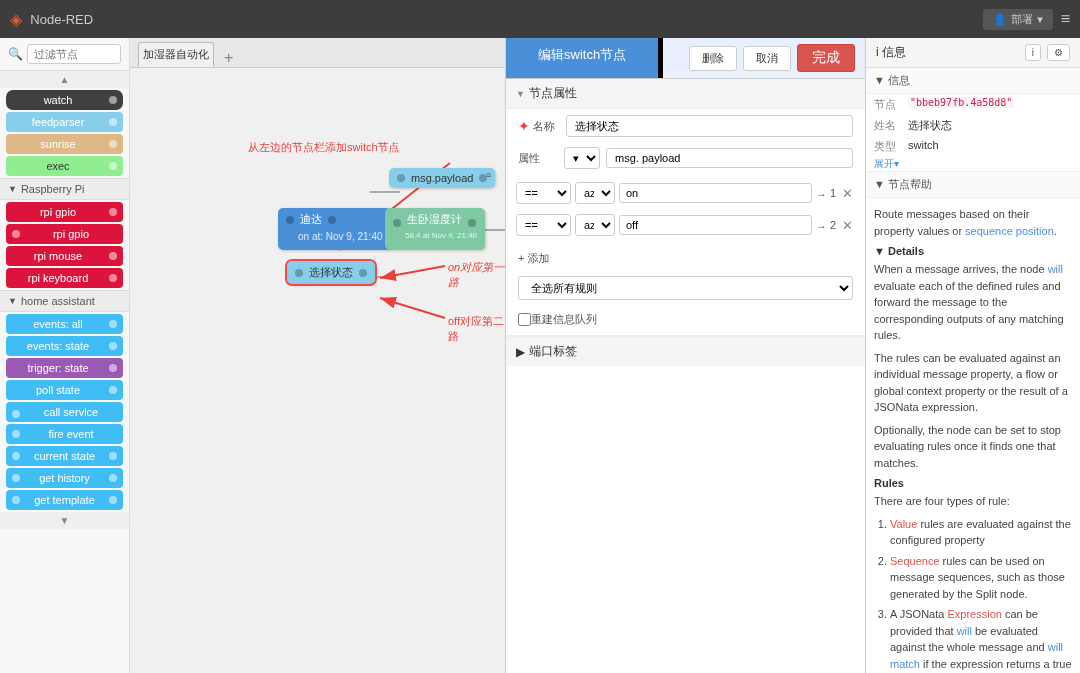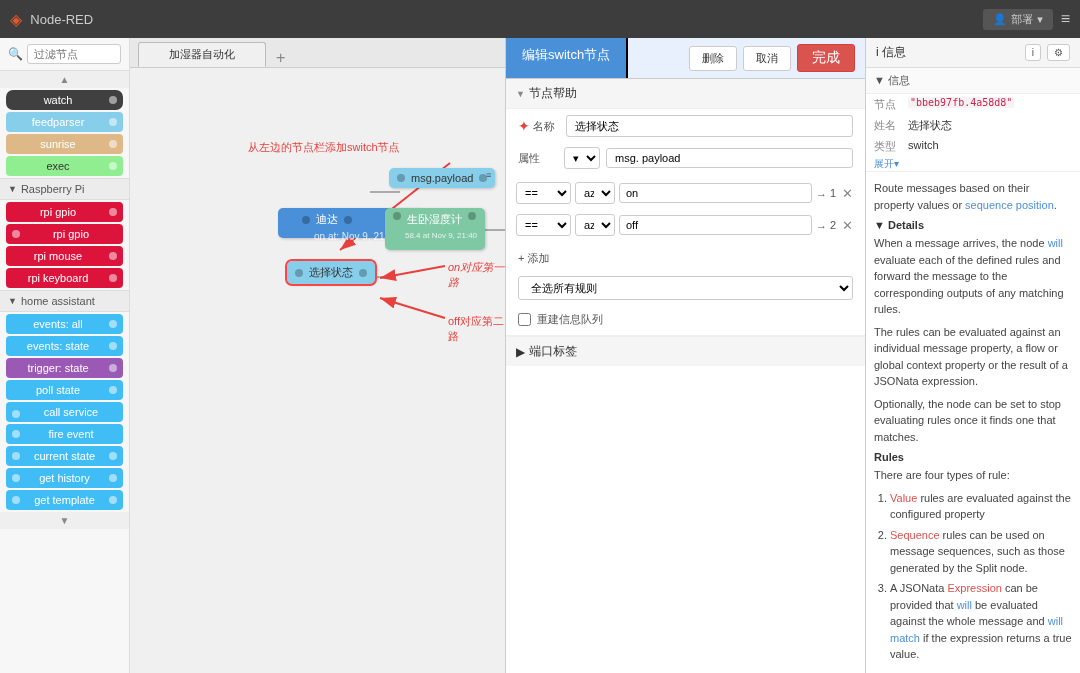--- a/index.html
+++ b/index.html
@@ -100,21 +100,21 @@
     #canvas-tabs {
       height: 30px;
       background: #e8e8e8;
       border-bottom: 1px solid #ccc;
       display: flex;
       align-items: flex-end;
       padding: 0 8px;
       gap: 2px;
     }
     .canvas-tab {
-      padding: 4px 30px;
+      padding: 4px 4px;
       background: #d0d0d0;
       border: 1px solid #bbb;
       border-bottom: none;
       border-radius: 3px 3px 0 0;
       font-size: 11px;
       cursor: pointer;
       color: #555;
     }
     .canvas-tab.active { background: #f0f0f0; border-bottom: 1px solid #f0f0f0; color: #333; }
 
@@ -165,24 +165,24 @@
     #edit-panel-header {
       background: #e8f0fe;
       padding: 0 0 0 0;
       border-bottom: 1px solid #ccc;
       display: flex;
       align-items: stretch;
     }
     .edit-panel-title-tab {
       background: #4a90d9;
       color: #fff;
-      padding: 8px 16px;
+      padding: 8px 32px;
       font-size: 13px;
       font-weight: 500;
-      border-right: 2px solid #000000;
+      border-right: 5px solid #000000;
     }
     .edit-panel-actions {
       display: flex;
       align-items: center;
       gap: 6px;
       padding: 6px 10px;
       margin-left: auto;
     }
     .btn-delete {
       background: #fff;
@@ -344,21 +344,21 @@
     .select-all-select {
       width: 100%;
       border: 1px solid #ccc;
       border-radius: 3px;
       padding: 4px 8px;
       font-size: 11px;
       background: #fff;
     }
     .rebuild-checkbox-row {
       padding: 4px 12px 8px 12px;
-      display: flex; align-items: center; gap: 6px; font-size: 11px; color: #555;
+      display: flex; align-items: center; font-size: 11px; color: #555;
     }
 
     
     .port-tags-section {
       border-top: 1px solid #eee;
     }
     .port-tags-header {
       display: flex;
       align-items: center;
       padding: 6px 10px;
@@ -588,31 +588,31 @@
         <line x1="315" y1="250" x2="250" y2="230" stroke="#e8403c" stroke-width="2" marker-end="url(#arrowhead)"></line>
       </svg>
 
       <div class="flow-node" style="background:#87CEEB; left:259px; top:100px; color:#333;">
         <div class="port-left"></div>
         <div class="node-text">msg.payload</div>
         <div class="port-right"></div>
         <span style="position:absolute;top:2px;right:4px;font-size:9px;color:#555;">≡</span>
       </div>
 
-      <div class="flow-node" style="background:#4a90d9; left:148px; top:140px; flex-direction:column; align-items:flex-start; padding:4px 24px; height:30px;">
+      <div class="flow-node" style="background:#4a90d9; left:148px; top:140px; flex-direction:column; align-items:flex-start; padding:4px 8px; height:42px;">
         <div style="display:flex;align-items:center;gap:4px;width:100%;">
           <div class="port-left"></div>
           <span style="font-size:11px;">迪达</span>
           <div class="port-right"></div>
         </div>
         <div style="font-size:10px;color:rgba(255,255,255,0.8);padding-left:12px;">on at: Nov 9, 21:40</div>
       </div>
 
       <div class="flow-node" style="background:#7EC8A4; left:255px; top:140px; flex-direction:column; align-items:flex-start; padding:4px 8px; height:42px; width:100px;">
-        <div style="display:flex;align-items:flex-start;gap:4px;width:100%;">
+        <div style="display:flex;align-items:flex-end;gap:4px;width:100%;">
           <div class="port-left"></div>
           <span style="font-size:11px;">生卧湿度计</span>
           <div class="port-right"></div>
         </div>
         <div style="font-size:8px;color:rgba(255,255,255,0.8);padding-left:12px;">58.4 at Nov 9, 21:40</div>
       </div>
 
       <div class="flow-node selected" style="background:#87CEEB; left:157px; top:193px; color:#333;">
         <div class="port-left"></div>
         <div class="node-text">选择状态</div>
@@ -631,21 +631,21 @@
       <div class="edit-panel-actions">
         <button class="btn-delete">删除</button>
         <button class="btn-cancel">取消</button>
         <button class="btn-done">完成</button>
       </div>
     </div>
 
     <div class="edit-section">
       <div class="edit-section-header">
         <span class="arrow">▼</span>
-        <span>节点帮助</span>
+        <span>节点属性</span>
       </div>
 
       <div class="edit-field-row">
         <div class="edit-field-label">
           <span class="bullet">✦</span>
           <span>名称</span>
         </div>
         <input class="edit-field-input" value="选择状态" style="flex: 1 1 0%;">
       </div>
 
@@ -728,20 +728,23 @@
         <span class="info-val">选择状态</span>
       </div>
       <div class="info-row">
         <span class="info-key">类型</span>
         <span class="info-val">switch</span>
       </div>
       <span class="expand-link">展开▾</span>
     </div>
 
     <div class="info-section">
+      <div class="info-section-header">
+        <span>▼ 节点帮助</span>
+      </div>
       <div class="help-section">
         <p>Route messages based on their property values or <span class="highlight-blue">sequence position</span>.</p>
         <h4>▼ Details</h4>
         <p>When a message arrives, the node <span class="highlight-blue">will</span> evaluate each of the defined rules and forward the message to the corresponding outputs of any matching rules.</p>
         <p>The rules can be evaluated against an individual message property, a flow or global context property or the result of a JSONata expression.</p>
         <p>Optionally, the node can be set to stop evaluating rules once it finds one that matches.</p>
         <h4>Rules</h4>
         <p>There are four types of rule:</p>
         <ol>
           <li><span class="highlight-red">Value</span> rules are evaluated against the configured property</li>

